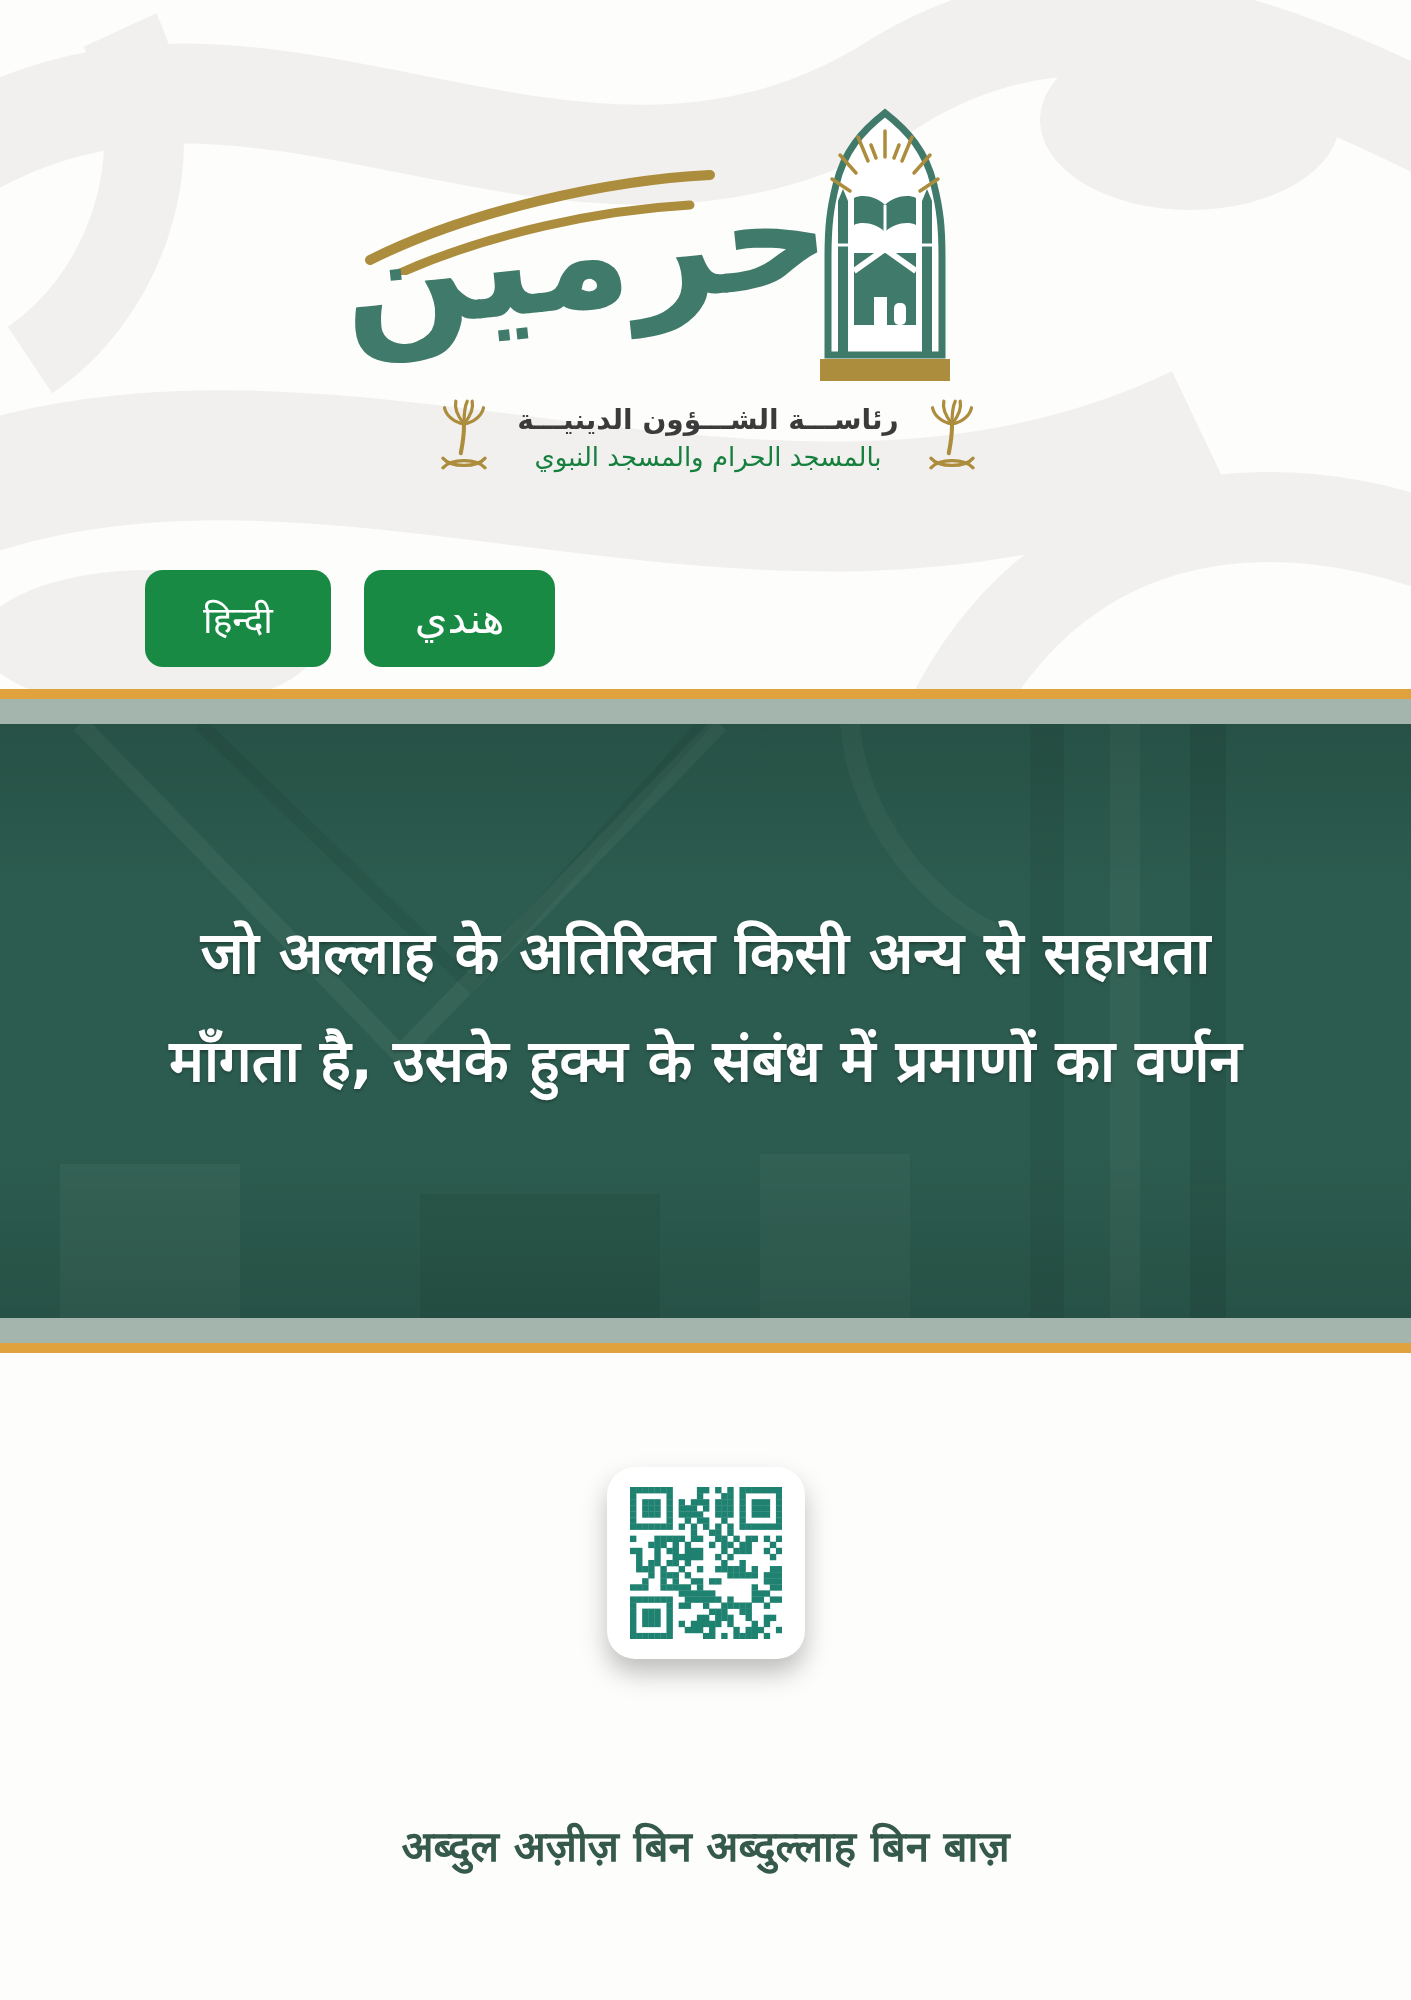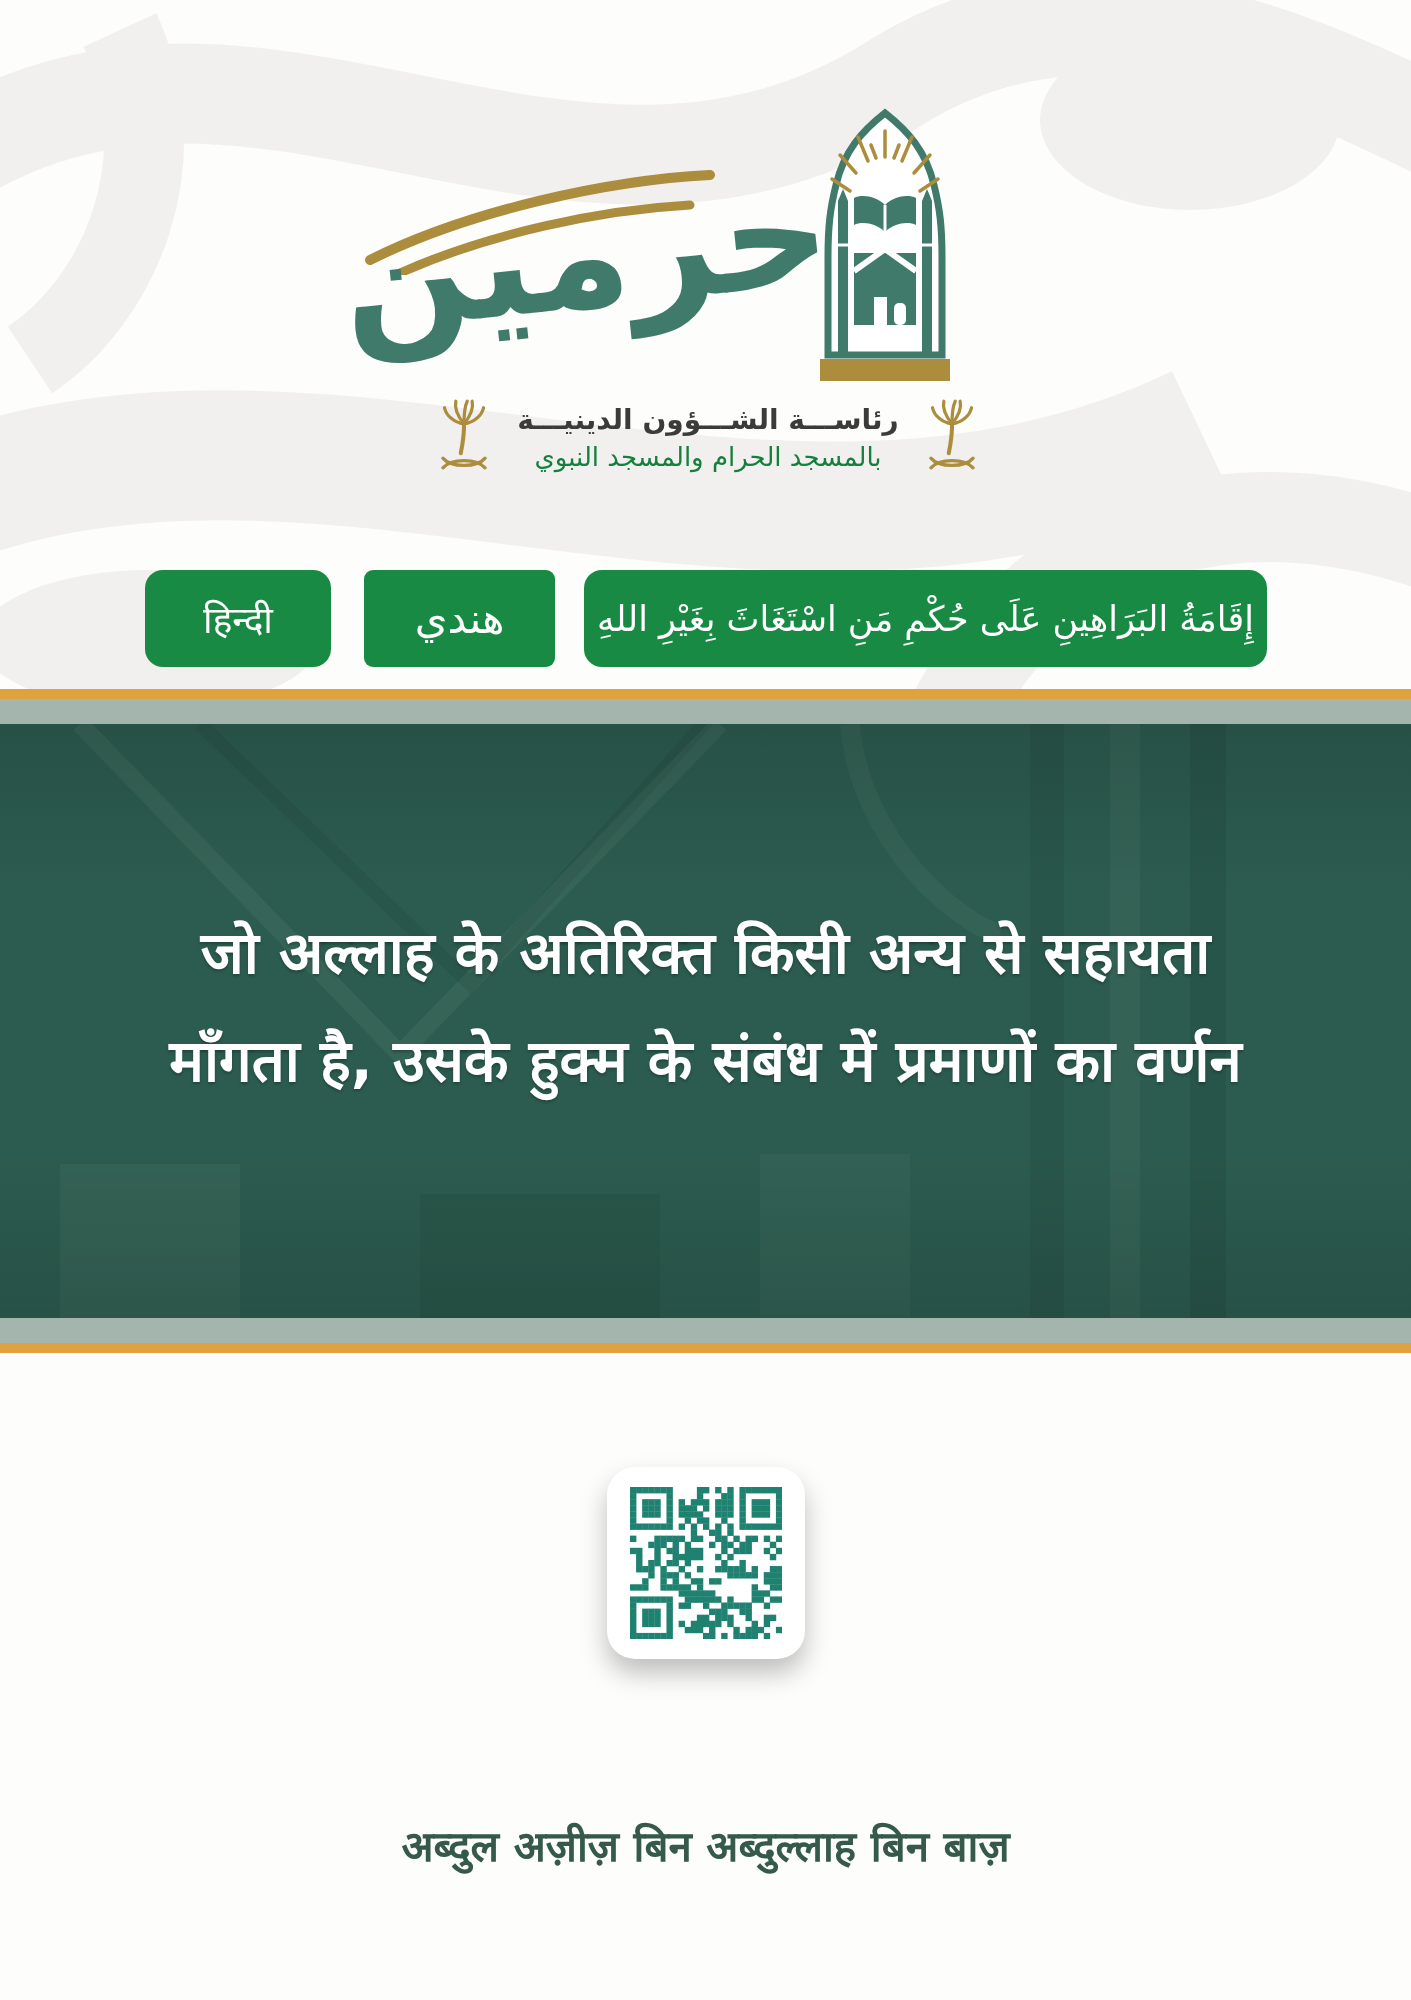--- a/index.html
+++ b/index.html
@@ -47,21 +47,21 @@
   .org-line1{font-size:28px;font-weight:700;color:var(--org-text);letter-spacing:0px;}
   .org-line2{font-size:26px;font-weight:400;color:#15803d;margin-top:6px;}
   
   .badge{
     position:absolute;top:570px;height:97px;border-radius:18px;
     background:var(--badge-green);color:#fff;border:none;
     display:flex;align-items:center;justify-content:center;
     font-family:"DejaVu Sans","Liberation Sans",sans-serif;
   }
   .badge-hindi{left:145px;width:186px;font-size:37px;}
-  .badge-arabic{left:364px;width:191px;font-size:42px;direction:rtl;border-radius:9px;}
+  .badge-arabic{left:364px;width:191px;font-size:42px;direction:rtl;}
   .badge-title{left:584px;width:683px;font-size:35px;direction:rtl;}
   
   .stripe{position:absolute;left:0;width:1411px;}
   .stripe-gold-top{top:689px;height:10px;background:var(--stripe-gold);}
   .stripe-sage-top{top:699px;height:25px;background:var(--stripe-sage);}
   .banner{
     position:absolute;left:0;top:724px;width:1411px;height:594px;
     background:var(--banner-green);overflow:hidden;
   }
   .banner-overlay{position:absolute;left:0;top:0;width:100%;height:100%;}
@@ -178,21 +178,20 @@
       <path d="M32 32 C32 20 33 10 36 4" stroke-width="4"></path>
       <path d="M32 32 C40 22 44 12 42 4" stroke-width="4"></path>
       <path d="M32 32 C44 30 54 22 56 12" stroke-width="4"></path>
       <path d="M6 86 C16 74 48 74 58 86" stroke-width="4"></path>
       <path d="M6 74 C16 86 48 86 58 74" stroke-width="4"></path>
     </svg>
   </div>
 
   <button class="badge badge-hindi">हिन्दी</button>
   <button class="badge badge-arabic">هندي</button>
-  <div class="badge badge-title">إِقَامَةُ البَرَاهِينِ عَلَى حُكْمِ مَنِ اسْتَغَاثَ بِغَيْرِ اللهِ</div>
 
   <div class="stripe stripe-gold-top"></div>
   <div class="stripe stripe-sage-top"></div>
 
   <div class="banner">
     <svg class="banner-overlay" viewBox="0 0 1411 594" preserveAspectRatio="none" aria-hidden="true">
       <polyline points="80,0 400,330 720,0" fill="none" stroke="rgba(255,255,255,0.05)" stroke-width="18"></polyline>
       <polyline points="200,0 470,260 740,-40" fill="none" stroke="rgba(0,0,0,0.06)" stroke-width="14"></polyline>
       <rect x="1030" y="0" width="34" height="594" fill="rgba(0,0,0,0.06)"></rect>
       <rect x="1110" y="0" width="30" height="594" fill="rgba(255,255,255,0.04)"></rect>

